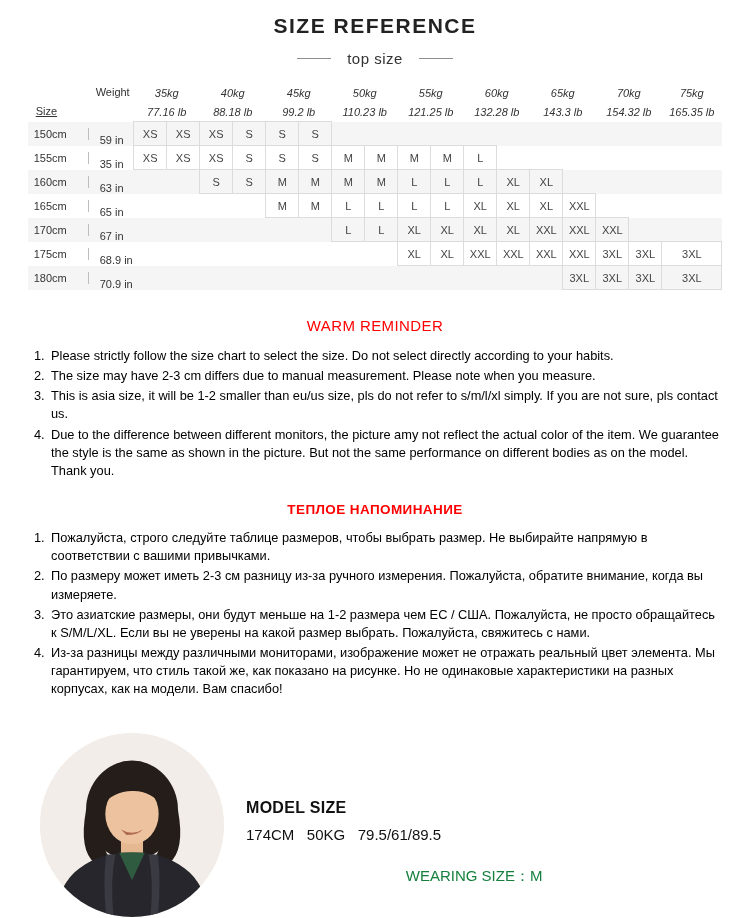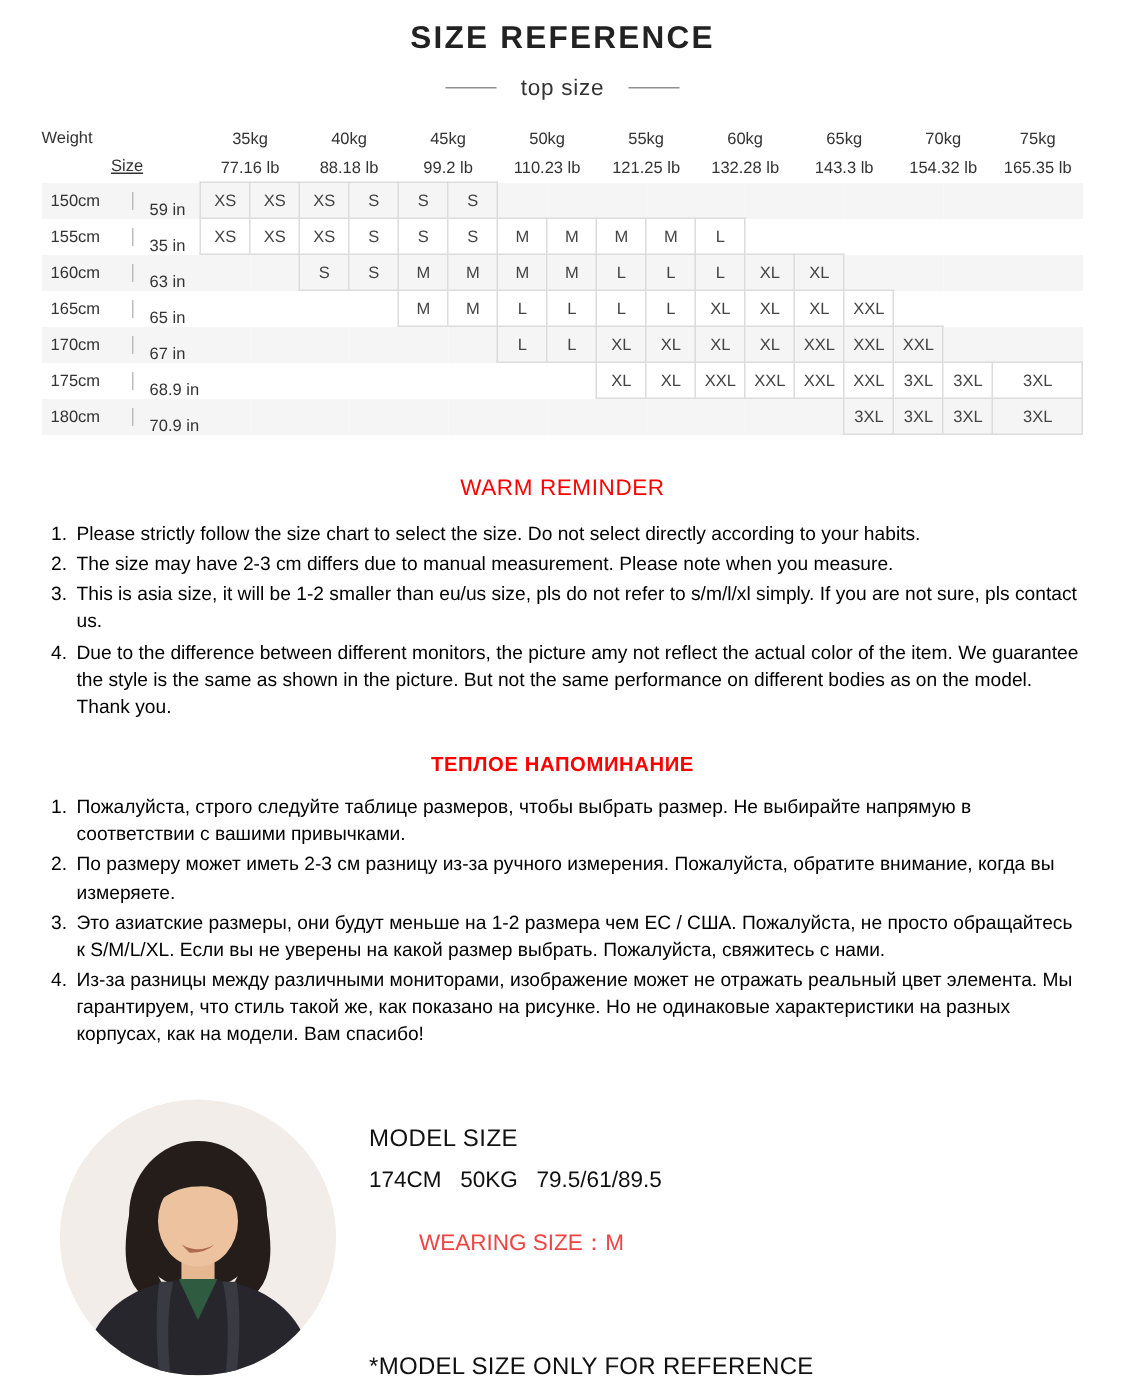--- a/index.html
+++ b/index.html
@@ -20,23 +20,23 @@
 
   
   table.size-table{
     margin:16px auto 0;width:694px;border-collapse:collapse;table-layout:fixed;
     font-size:11px;color:#333;
   }
   col.c-size{width:106px;} col.c-half{width:33px;} col.c-last{width:60px;}
   td{padding:0;}
   tr.hdr td{height:19px;vertical-align:middle;}
   td.corner{vertical-align:middle;}
-  td.corner .w-lbl{padding-right:4px;height:19px;line-height:19px;}
-  td.corner .s-lbl{text-align:center;padding-left:8px;height:19px;line-height:19px;text-decoration:underline;}
-  td.kg,td.lb{text-align:center;}
+  td.corner .w-lbl{text-align:right;padding-right:4px;height:19px;line-height:19px;}
+  td.corner .s-lbl{text-align:left;padding-left:8px;height:19px;line-height:19px;text-decoration:underline;}
+  td.kg,td.lb{text-align:center;font-style:italic;}
   tr.data td{height:23px;vertical-align:middle;}
   tr.data.stripe{background:var(--stripe,#f5f5f5);}
   td.size-cell .sc{display:flex;align-items:center;}
   td.size-cell .cm{flex:0 0 54px;padding-left:6px;}
   td.size-cell .dv{width:1px;height:12px;background:#bdbdbd;margin:0 9px 0 0;}
   td.size-cell .in{padding-left:2px;margin-top:12px;}
   td.val{text-align:center;color:#444;}
   td.val.filled{border:1px solid var(--cell-border,#dcdcdc);}
 
   
@@ -53,23 +53,23 @@
   ul.reminder-list li .num{position:absolute;left:0;}
 
   
   .model-section{display:flex;margin:34px 0 0 40px;}
   .model-photo{
     width:184px;height:184px;border-radius:50%;overflow:hidden;flex:0 0 184px;
     background:#f2ede8;
   }
   .model-photo svg{display:block;width:100%;height:100%;}
   .model-text{margin-left:22px;padding-top:18px;}
-  .model-heading{font-size:16px;font-weight:400;color:#111;letter-spacing:0.3px;}
+  .model-heading{font-size:16px;font-weight:700;color:#111;letter-spacing:0.3px;margin-top:48px;}
   .model-measurements{font-size:15px;margin-top:9px;white-space:pre;color:#111;}
-  .model-wearing{font-size:15px;margin-top:7px;color:#ef4444;white-space:pre;}
+  .model-wearing{font-size:15px;margin-top:7px;color:#15803d;white-space:pre;text-align:right;}
   .footnote-en{font-size:16px;margin-top:48px;color:#111;letter-spacing:0.2px;}
 </style>
 </head>
 <body>
 
 <div class="page">
 
   <div class="page-title">SIZE REFERENCE</div>
 
   <div class="subtitle-row">

